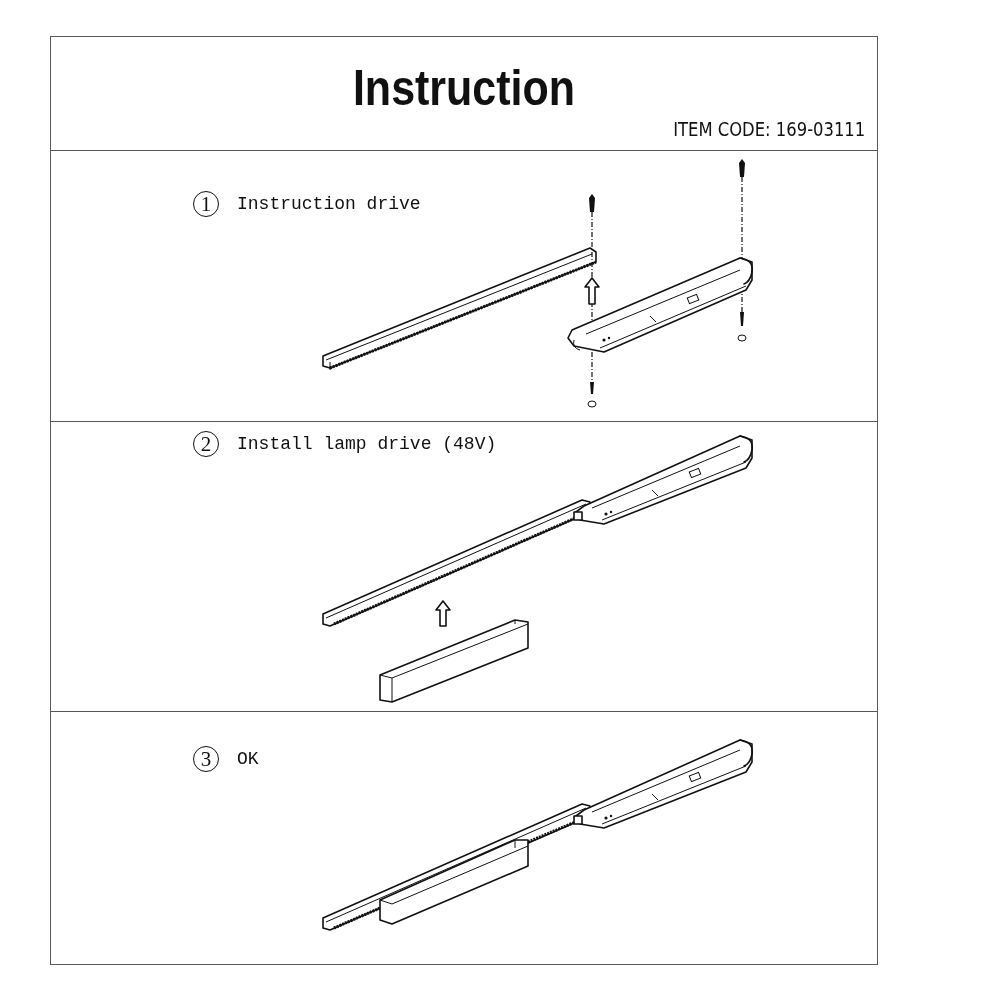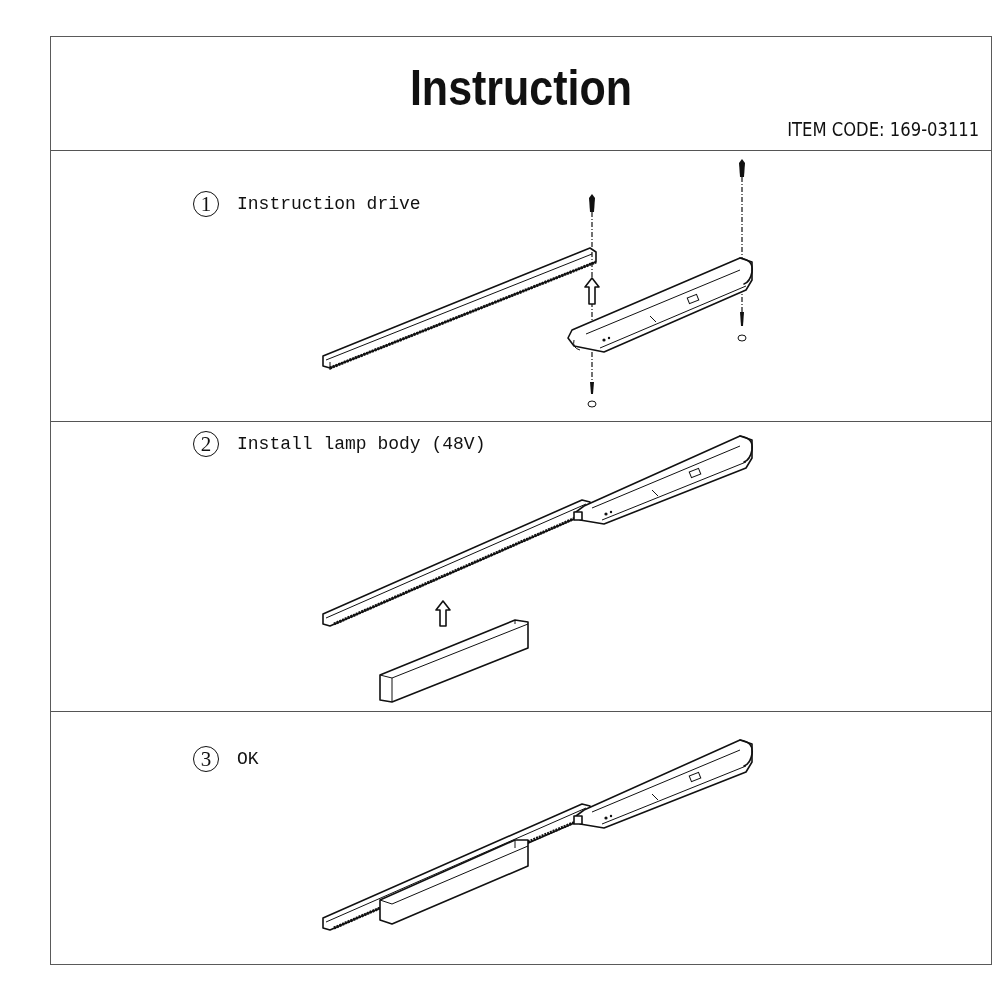--- a/index.html
+++ b/index.html
@@ -1,18 +1,18 @@
 <!DOCTYPE html>
 <html><head>
   <meta charset="utf-8">
   <style>
     html, body { margin: 0; padding: 0; background: #ffffff; }
     body { width: 1000px; height: 1000px; position: relative; overflow: hidden; }
     .sheet {
-      position: absolute; left: 50px; top: 36px; width: 942px; height: 929px;
+      position: absolute; left: 50px; top: 36px; width: 828px; height: 929px;
       border: 1.5px solid #5a5a5a; box-sizing: border-box;
     }
     .divider { position: absolute; left: 0; width: 100%; height: 0; border-top: 1.5px solid #555; }
     .title {
       position: absolute; left: 0; width: 100%; top: 22px; text-align: center;
       font-family: "Liberation Sans", sans-serif; font-weight: bold; font-size: 50px;
       letter-spacing: 0px; color: #111; transform: scaleX(0.86); transform-origin: center;
     }
     .item-code {
       position: absolute; right: 12px; top: 80px;
@@ -47,21 +47,21 @@
   <div class="divider" style="top:384px"></div>
   <div class="divider" style="top:674px"></div>
 
   <div class="step-label" style="left:142px; top:154px">
     <span class="step-num">1</span>
     <span>Instruction drive</span>
   </div>
 
   <div class="step-label" style="left:142px; top:394px">
     <span class="step-num">2</span>
-    <span>Install lamp body (48V)</span>
+    <span>Install lamp drive (48V)</span>
   </div>
 
   <div class="step-label" style="left:142px; top:709px">
     <span class="step-num">3</span>
     <span>OK</span>
   </div>
 </div>
 
 <svg class="drawing" width="1000" height="1000" viewBox="0 0 1000 1000">
 

